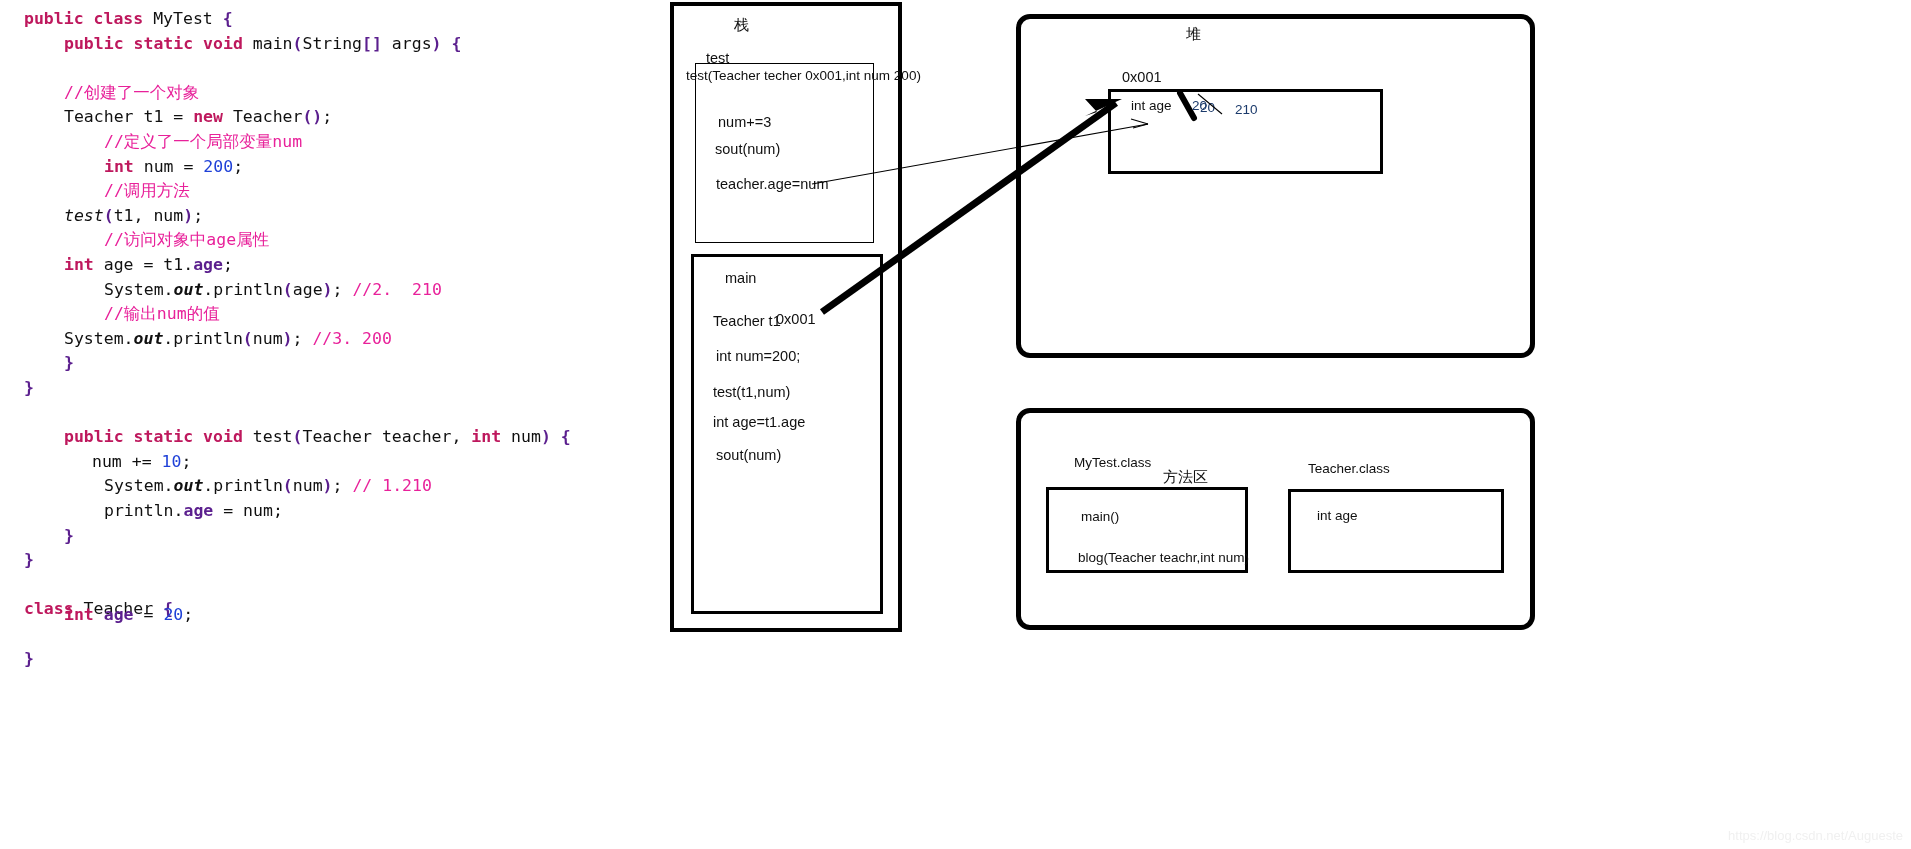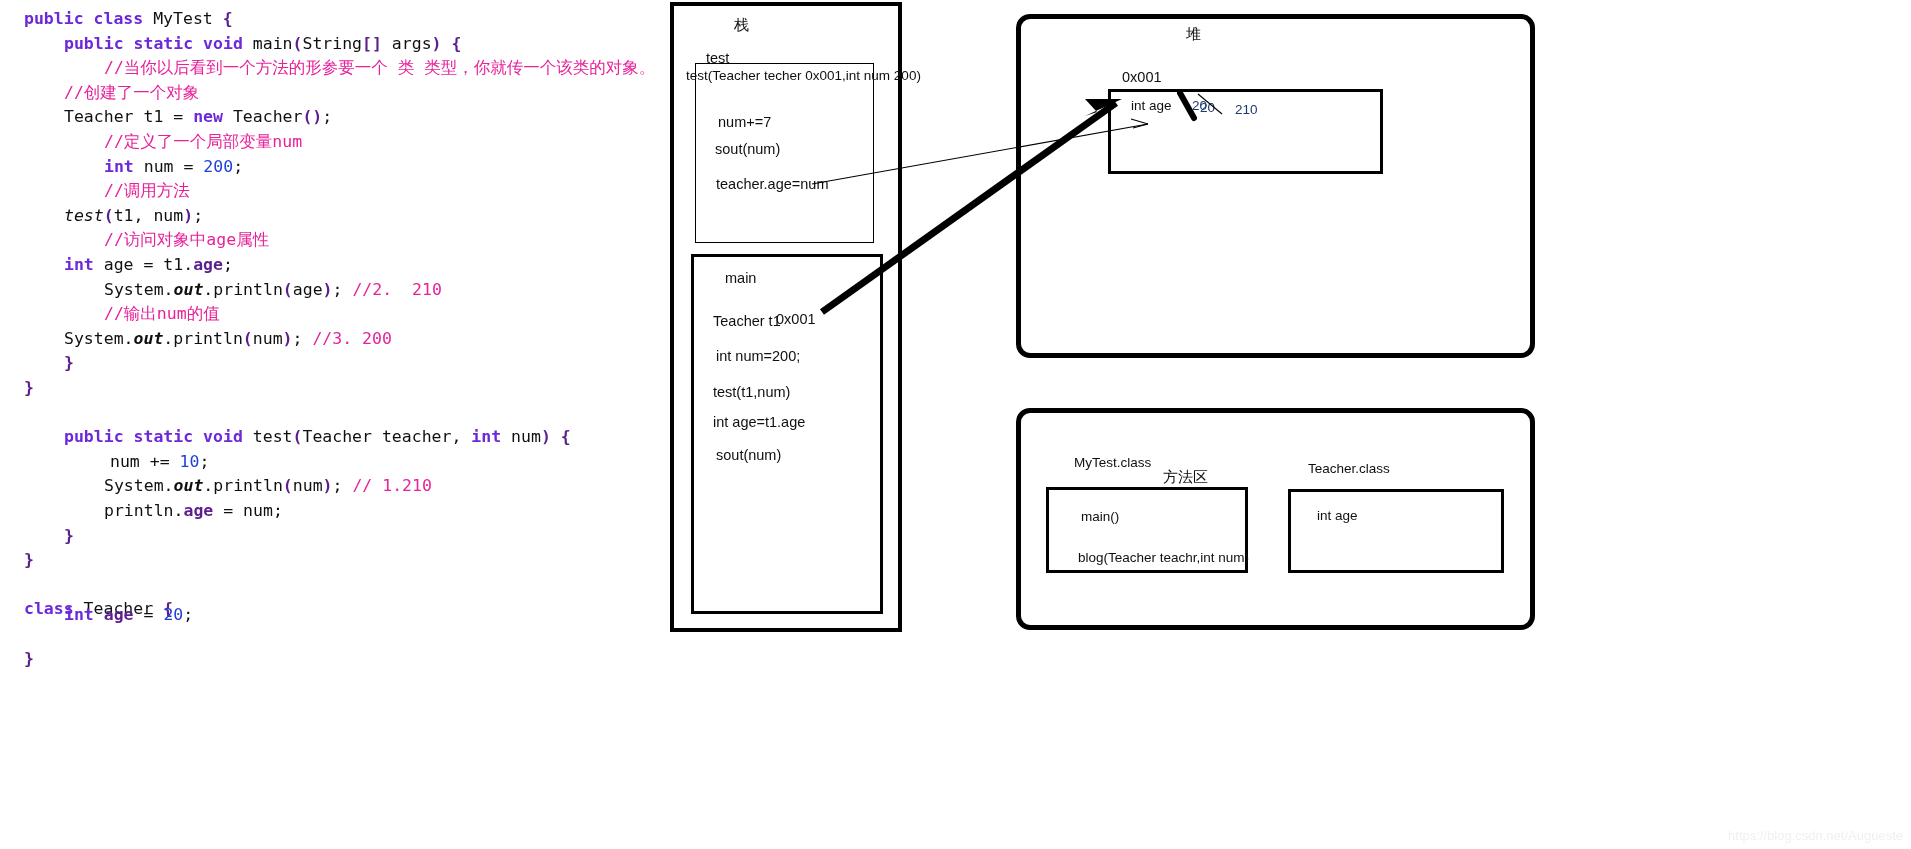--- a/index.html
+++ b/index.html
@@ -10,21 +10,21 @@
   #code-pane{position:absolute;left:0;top:0;width:660px;height:700px;}
   .code-line{
     position:absolute;
     font-family:"DejaVu Sans Mono","Liberation Mono",monospace;
     font-size:16.5px;
     line-height:17px;
     white-space:pre;
     color:#000000;
     letter-spacing:0px;
   }
-  .kw{color:#6d28d9;font-weight:bold;}
+  .kw{color:#be185d;font-weight:bold;}
   .plain{color:#101010;}
   .cmt{color:#e8219a;}
   .num{color:#1f41d8;}
   .fld{color:#5b1f8e;font-weight:bold;}
   .ital{font-style:italic;font-weight:bold;color:#101010;}
   .brc{color:#5b1f8e;font-weight:bold;}
   .mth{font-style:italic;color:#101010;}
 
   
   #diagram{position:absolute;left:0;top:0;width:1911px;height:849px;}
@@ -46,56 +46,55 @@
              color:#f0f0f0;font-family:"Liberation Sans",sans-serif;
              white-space:nowrap;}
   svg{position:absolute;left:0;top:0;overflow:visible;}
 </style>
 </head>
 <body>
 
 <div id="code-pane">
     <div class="code-line" style="top: 10px; left: 24px;"><span class="kw">public </span><span class="kw">class </span><span class="plain">MyTest </span><span class="brc">{</span></div>
     <div class="code-line" style="top: 34.6px; left: 64px;"><span class="kw">public </span><span class="kw">static </span><span class="kw">void </span><span class="plain">main</span><span class="brc">(</span><span class="plain">String</span><span class="brc">[]</span><span class="plain"> args</span><span class="brc">)</span><span class="plain"> </span><span class="brc">{</span></div>
-    <div class="code-line" style="top: 59.2px; left: 104px;"><span class="cmt">//当你以后看到一个方法的形参要一个 类 类型，你就传一个该类的对象。</span></div>
     <div class="code-line" style="top: 83.8px; left: 64px;"><span class="cmt">//创建了一个对象</span></div>
     <div class="code-line" style="top: 108.4px; left: 64px;"><span class="plain">Teacher t1 = </span><span class="kw">new </span><span class="plain">Teacher</span><span class="brc">()</span><span class="plain">;</span></div>
     <div class="code-line" style="top: 133px; left: 104px;"><span class="cmt">//定义了一个局部变量num</span></div>
     <div class="code-line" style="top: 157.6px; left: 104px;"><span class="kw">int </span><span class="plain">num = </span><span class="num">200</span><span class="plain">;</span></div>
     <div class="code-line" style="top: 182.2px; left: 104px;"><span class="cmt">//调用方法</span></div>
     <div class="code-line" style="top: 206.8px; left: 64px;"><span class="mth">test</span><span class="brc">(</span><span class="plain">t1, num</span><span class="brc">)</span><span class="plain">;</span></div>
     <div class="code-line" style="top: 231.4px; left: 104px;"><span class="cmt">//访问对象中age属性</span></div>
     <div class="code-line" style="top: 256px; left: 64px;"><span class="kw">int </span><span class="plain">age = t1.</span><span class="fld">age</span><span class="plain">;</span></div>
     <div class="code-line" style="top: 280.6px; left: 104px;"><span class="plain">System.</span><span class="ital">out</span><span class="plain">.println</span><span class="brc">(</span><span class="plain">age</span><span class="brc">)</span><span class="plain">; </span><span class="cmt">//2.  210</span></div>
     <div class="code-line" style="top: 305.2px; left: 104px;"><span class="cmt">//输出num的值</span></div>
     <div class="code-line" style="top: 329.8px; left: 64px;"><span class="plain">System.</span><span class="ital">out</span><span class="plain">.println</span><span class="brc">(</span><span class="plain">num</span><span class="brc">)</span><span class="plain">; </span><span class="cmt">//3. 200</span></div>
     <div class="code-line" style="top: 354.4px; left: 64px;"><span class="brc">}</span></div>
     <div class="code-line" style="top: 379px; left: 24px;"><span class="brc">}</span></div>
     <div class="code-line" style="top: 403.6px; left: 24px;"></div>
     <div class="code-line" style="top: 428.2px; left: 64px;"><span class="kw">public </span><span class="kw">static </span><span class="kw">void </span><span class="plain">test</span><span class="brc">(</span><span class="plain">Teacher teacher, </span><span class="kw">int </span><span class="plain">num</span><span class="brc">)</span><span class="plain"> </span><span class="brc">{</span></div>
-    <div class="code-line" style="top: 452.8px; left: 110px;"><span class="plain">num += </span><span class="num">10</span><span class="plain">;</span></div>
+    <div class="code-line" style="top: 452.8px; left: 92px;"><span class="plain">num += </span><span class="num">10</span><span class="plain">;</span></div>
     <div class="code-line" style="top: 477.4px; left: 104px;"><span class="plain">System.</span><span class="ital">out</span><span class="plain">.println</span><span class="brc">(</span><span class="plain">num</span><span class="brc">)</span><span class="plain">; </span><span class="cmt">// 1.210</span></div>
     <div class="code-line" style="top: 502px; left: 104px;"><span class="plain">println.</span><span class="fld">age</span><span class="plain"> = num;</span></div>
     <div class="code-line" style="top: 526.6px; left: 64px;"><span class="brc">}</span></div>
     <div class="code-line" style="top: 551.2px; left: 24px;"><span class="brc">}</span></div>
     <div class="code-line" style="top: 575.8px; left: 24px;"></div>
     <div class="code-line" style="top: 600.4px; left: 24px;"><span class="kw">class </span><span class="plain">Teacher </span><span class="brc">{</span></div>
     <div class="code-line" style="top: 606px; left: 64px;"><span class="kw">int </span><span class="fld">age</span><span class="plain"> = </span><span class="num">20</span><span class="plain">;</span></div>
     <div class="code-line" style="top: 649.6px; left: 24px;"><span class="brc">}</span></div>
   </div>
 
 <div id="diagram">
 
   <div class="box box-thick" style="left:670px;top:2px;width:232px;height:630px;"></div>
   <div class="lbl t-title" style="left:734px;top:16px;">栈</div>
 
   <div class="lbl t-body" style="left:706px;top:50px;">test</div>
   <div class="box box-thin" style="left:695px;top:63px;width:179px;height:180px;"></div>
   <div class="lbl t-small" style="left:686px;top:68px;">test(Teacher techer 0x001,int num 200)</div>
-  <div class="lbl t-body" style="left:718px;top:114px;">num+=7</div>
+  <div class="lbl t-body" style="left:718px;top:114px;">num+=3</div>
   <div class="lbl t-body" style="left:715px;top:141px;">sout(num)</div>
   <div class="lbl t-body" style="left:716px;top:176px;">teacher.age=num</div>
 
   <div class="box box-med" style="left:691px;top:254px;width:192px;height:360px;"></div>
   <div class="lbl t-body" style="left:725px;top:270px;">main</div>
 
   <div class="lbl t-body" style="left:713px;top:313px;">Teacher t1</div>
   <div class="lbl t-body" style="left:776px;top:311px;">0x001</div>
   <div class="lbl t-body" style="left:716px;top:348px;">int num=200;</div>
   <div class="lbl t-body" style="left:713px;top:384px;">test(t1,num)</div>

